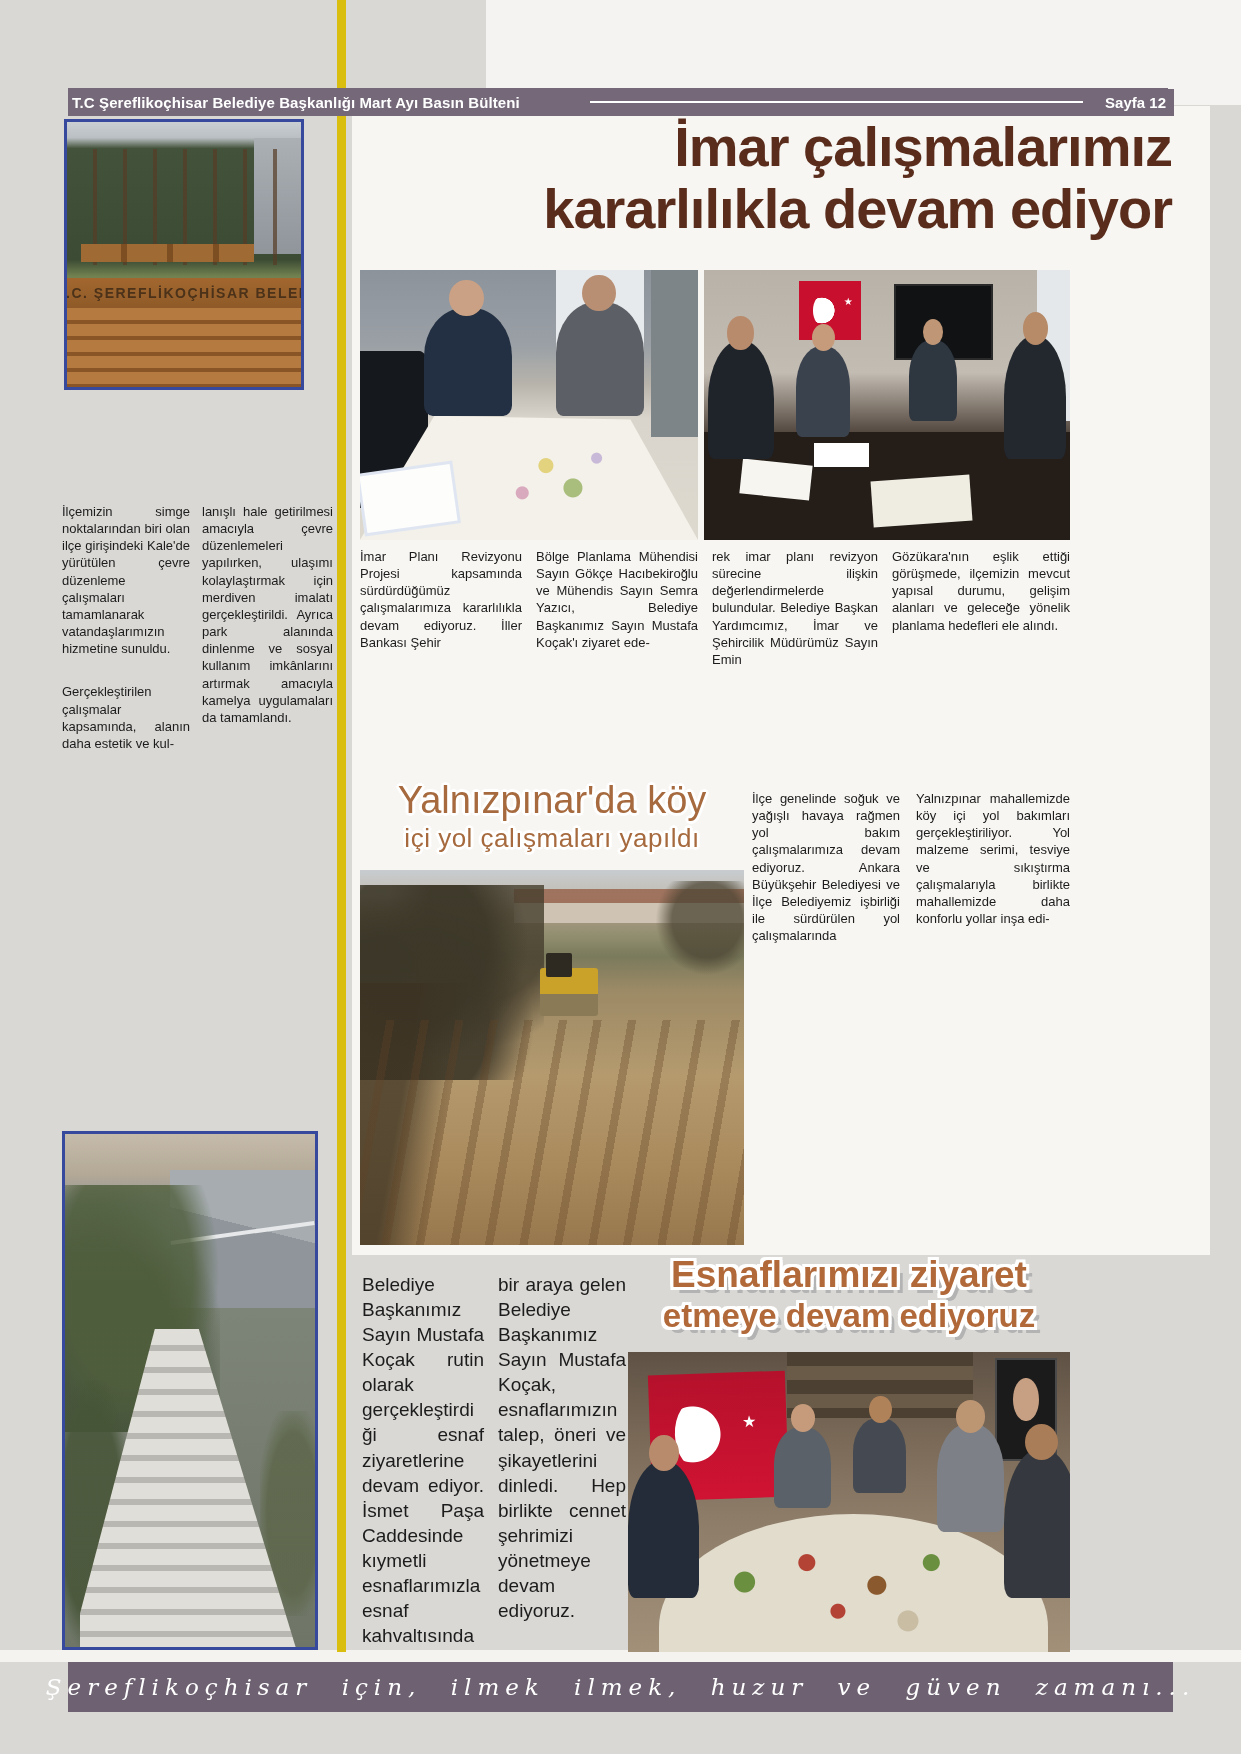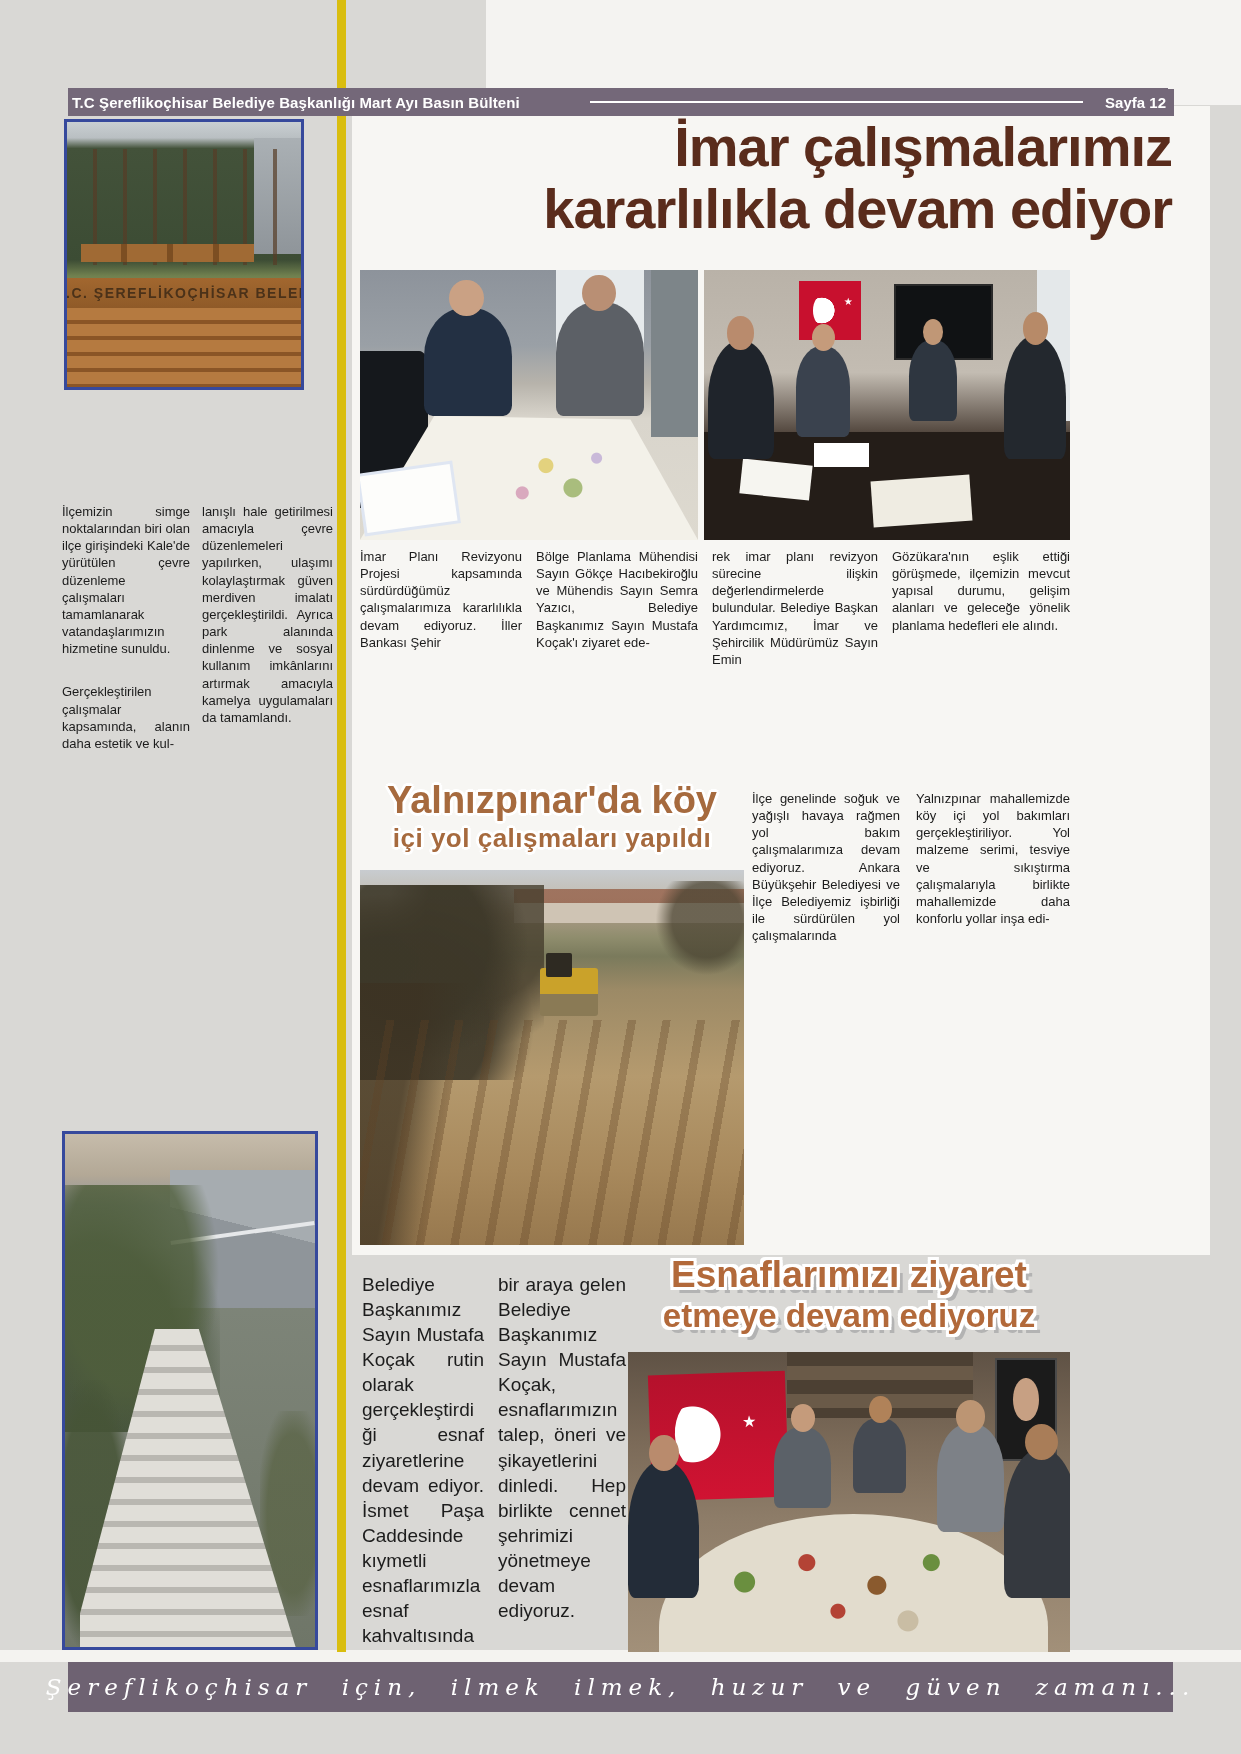--- a/index.html
+++ b/index.html
@@ -94,21 +94,21 @@
   .pB-p4{right:1%;top:24%;width:17%;height:46%;background:#23282e;border-radius:50% 50% 10% 10%;}
   .pB-p4::before{content:"";position:absolute;left:30%;top:-18%;width:40%;height:26%;background:#b78a68;border-radius:50%;}
 
   
   .c1{left:360px;top:548px;width:162px;}
   .c2{left:536px;top:548px;width:162px;}
   .c3{left:712px;top:548px;width:166px;}
   .c4{left:892px;top:548px;width:178px;}
 
   
-  .yal-title{position:absolute;left:356px;top:780px;width:392px;text-align:center;font-weight:bold;color:#a66a3e;
+  .yal-title{position:absolute;left:356px;top:780px;width:392px;text-align:center;font-weight:normal;color:#a66a3e;
        text-shadow:-2px -2px 0 #fff,2px -2px 0 #fff,-2px 2px 0 #fff,2px 2px 0 #fff,0 3px 0 #fff,3px 0 0 #fff,-3px 0 0 #fff,0 -3px 0 #fff;}
   .yal-l1{font-size:38px;line-height:1.1;display:block;}
   .yal-l2{font-size:26px;line-height:1.25;display:block;letter-spacing:.5px;}
 
   .y1{left:752px;top:790px;width:148px;}
   .y2{left:916px;top:790px;width:154px;}
 
   
   .phC{left:360px;top:870px;width:384px;height:375px;
        background:linear-gradient(180deg,#c8ccd0 0%,#c2bdb2 7%,#a99a85 12%,#8f8d6d 18%,#7a7a5c 23%,#9c8a66 32%,#b59a6e 55%,#a8895c 80%,#97784e 100%);}
@@ -218,21 +218,21 @@
     </div>
     <div class="abs pP-bench"></div>
   </div>
 
 
   <div class="col colA">
     <p>İlçemizin simge noktalarından biri olan ilçe girişindeki Kale'de yürütülen çevre düzenleme çalışmaları tamamlanarak vatandaşlarımızın hizmetine sunuldu.</p>
     <p>Gerçekleştirilen çalışmalar kapsamında, alanın daha estetik ve kul-</p>
   </div>
   <div class="col colB">
-    <p>lanışlı hale getirilmesi amacıyla çevre düzenlemeleri yapılırken, ulaşımı kolaylaştırmak güven merdiven imalatı gerçekleştirildi. Ayrıca park alanında dinlenme ve sosyal kullanım imkânlarını artırmak amacıyla kamelya uygulamaları da tamamlandı.</p>
+    <p>lanışlı hale getirilmesi amacıyla çevre düzenlemeleri yapılırken, ulaşımı kolaylaştırmak için merdiven imalatı gerçekleştirildi. Ayrıca park alanında dinlenme ve sosyal kullanım imkânlarını artırmak amacıyla kamelya uygulamaları da tamamlandı.</p>
   </div>
 
   <div class="imar-title">
     <span style="display:block">İmar çalışmalarımız</span>
     <span style="display:block">kararlılıkla devam ediyor</span>
   </div>
 
   <div class="ph phA">
     <div class="abs pA-window"></div>
     <div class="abs pA-curtain"></div>

